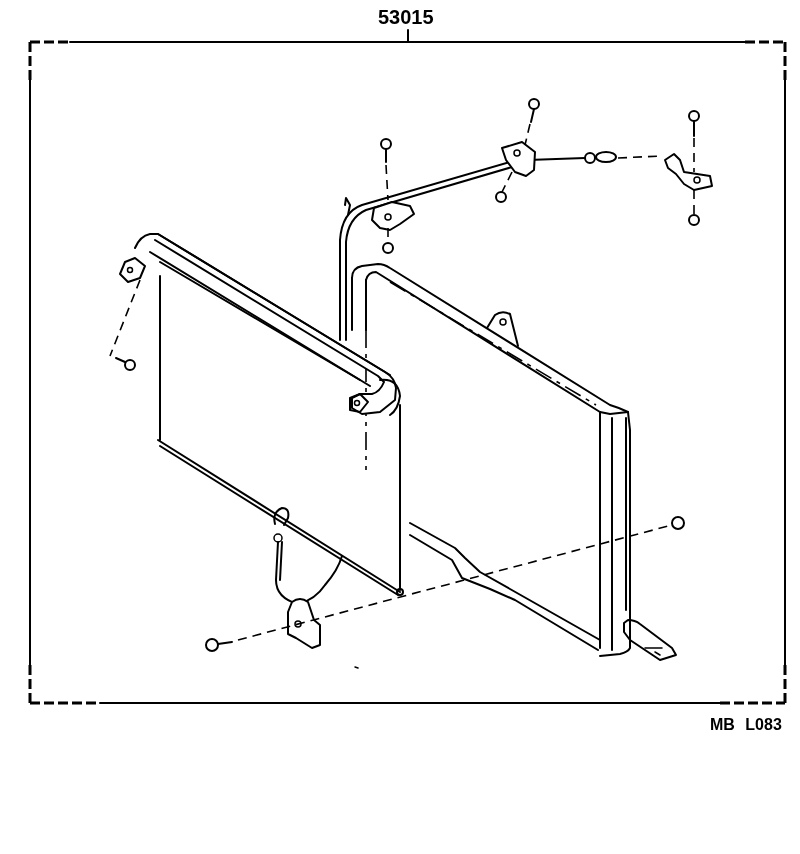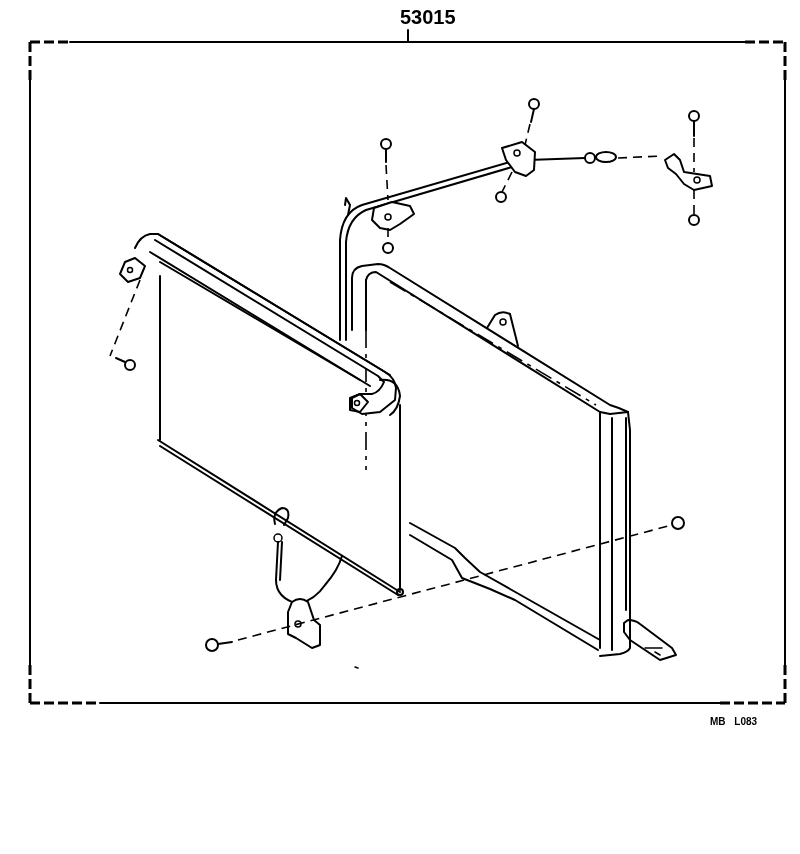--- a/index.html
+++ b/index.html
@@ -1,20 +1,20 @@
 <!DOCTYPE html>
 <html><head>
 <meta charset="utf-8">
 <style>
   html, body { margin: 0; padding: 0; background: #ffffff; }
   body { width: 800px; height: 854px; position: relative; overflow: hidden;
          font-family: "Liberation Sans", sans-serif; color: #000; }
   .part-number { position: absolute; left: 378px; top: 6px; font-size: 20px; font-weight: bold;
-                 letter-spacing: 0px; margin-left: 22px; }
-  .ref-code { position: absolute; left: 710px; top: 716px; font-size: 10px; font-weight: bold;
+                 letter-spacing: 0px; }
+  .ref-code { position: absolute; left: 710px; top: 716px; font-size: 16px; font-weight: bold;
               word-spacing: 6px; text-align: right; }
   svg.drawing { position: absolute; left: 0; top: 0; }
   .ln { stroke: #000; fill: none; stroke-width: 2; stroke-linejoin: round; stroke-linecap: round; }
   .thin { stroke: #000; fill: none; stroke-width: 1.5; stroke-linecap: round; }
   .dash { stroke: #000; fill: none; stroke-width: 1.6; stroke-dasharray: 9 6; }
   .dashdot { stroke: #000; fill: none; stroke-width: 1.6; stroke-dasharray: 18 6 4 6; }
   .white { fill: #fff; }
 </style>
 </head>
 <body>

